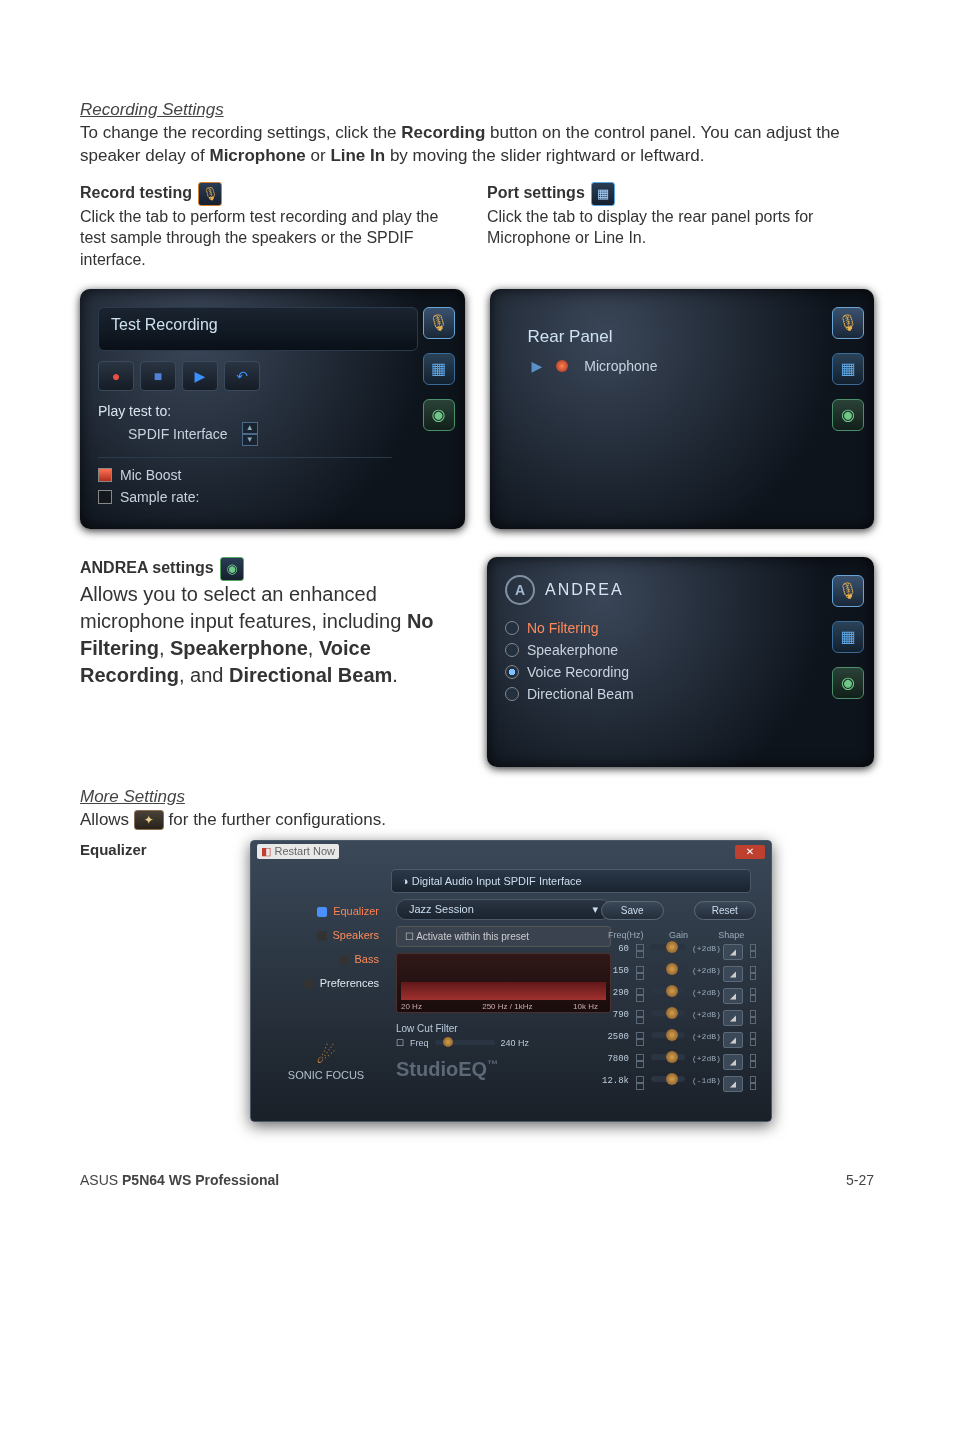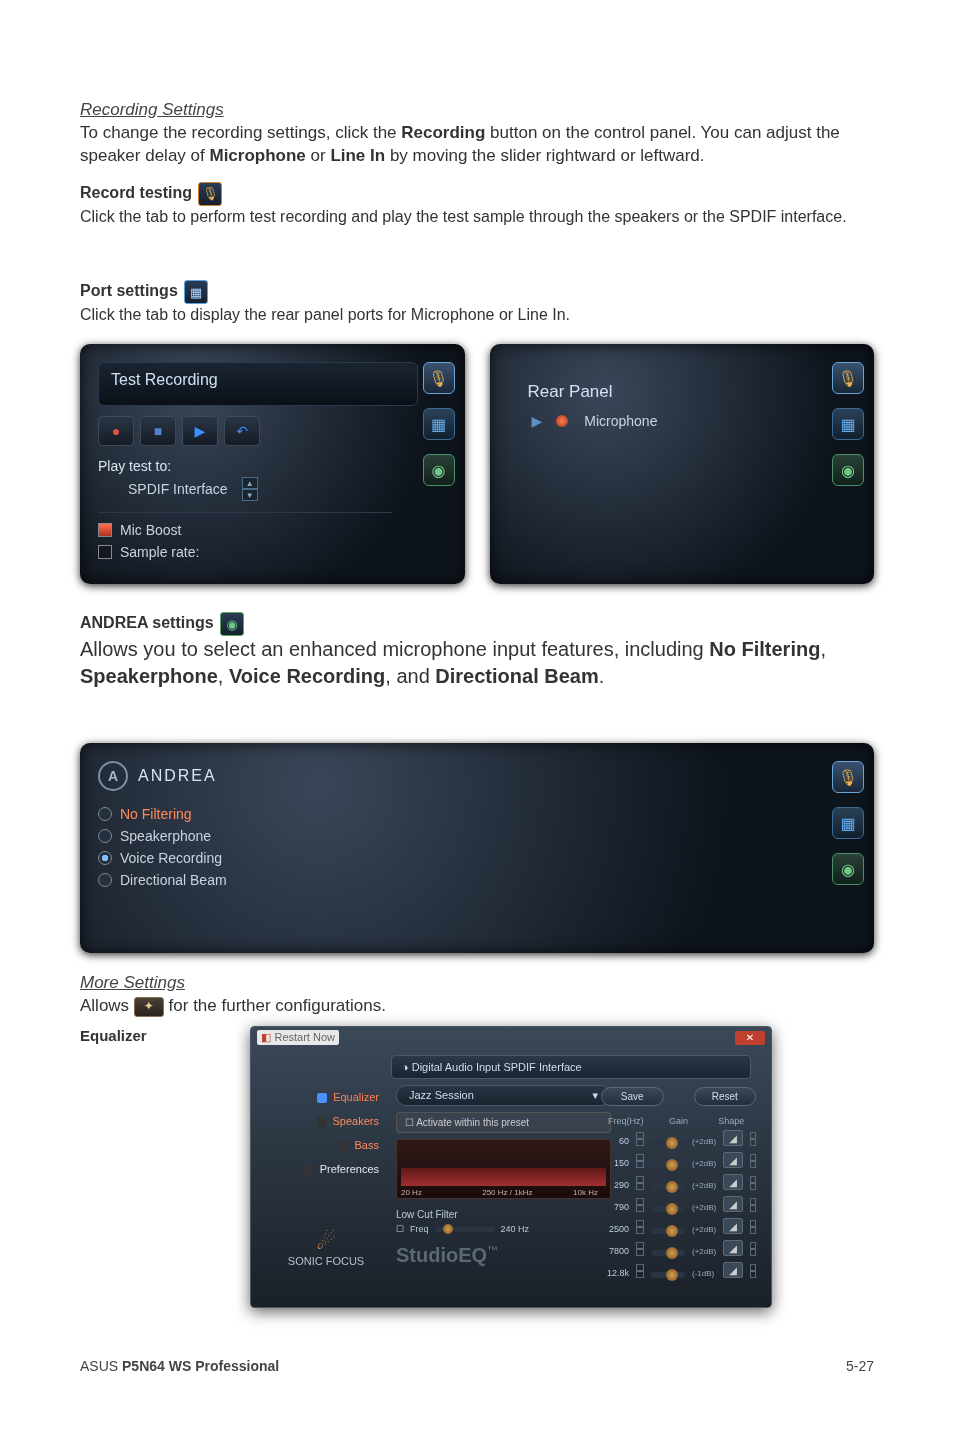--- a/index.html
+++ b/index.html
@@ -23,23 +23,22 @@
     margin-bottom: 2px;
   }
   .body-text {
     font-size: 17px;
     line-height: 1.35;
     color: #333;
   }
   .bold { font-weight: bold; }
   .two-col {
     display: flex;
-    gap: 53px;
+    gap: 20px;
     margin-top: 14px;
-    flex-direction: column;
   }
   .col { flex: 1; }
   .icon-box {
     display: inline-flex;
     align-items: center;
     justify-content: center;
     width: 22px;
     height: 22px;
     border: 1px solid #5aa5e0;
     border-radius: 3px;
@@ -144,21 +143,21 @@
   .eq-preset{background:linear-gradient(#2a3442,#1a2430);border:1px solid #4a5868;border-radius:10px;padding:3px 12px;margin-bottom:6px;display:flex;justify-content:space-between;}
   .eq-gray{background:#3a4250;border:1px solid #555;border-radius:3px;padding:4px 8px;font-size:10px;color:#ccc;margin-bottom:6px;}
   .eq-graph{background:linear-gradient(#301818,#1a0c0c);height:58px;border:1px solid #4a3030;border-radius:3px;margin-bottom:10px;position:relative;padding-left:24px;}
   .eq-graph::after{content:'';position:absolute;left:4px;right:4px;bottom:12px;height:18px;background:linear-gradient(to top,#a03030,#601818);}
   .studio{color:#5a6878;font-size:20px;font-weight:bold;margin-top:10px;}
   .eq-right{position:absolute;right:15px;top:60px;width:155px;}
   .eq-btns{display:flex;gap:30px;margin-bottom:10px;}
   .eq-btn{flex:1;background:linear-gradient(#3a4858,#252e3a);border:1px solid #5a6878;border-radius:10px;padding:3px 0;text-align:center;font-size:10px;}
   .eq-cols{display:flex;gap:3px;font-size:9px;color:#9ab;margin-bottom:4px;}
   .eq-cols span{flex:1;text-align:center;}
-  .eq-row{display:flex;align-items:flex-end;gap:7px;margin-bottom:6px;}
+  .eq-row{display:flex;align-items:flex-start;gap:7px;margin-bottom:6px;font-family:Liberation Mono, monospace;}
   .eq-row .frq{width:28px;font-size:9px;color:#bcd;text-align:right;}
   .eq-row .spn{width:8px;display:flex;flex-direction:column;}
   .eq-row .spn i{height:5px;border:1px solid #5a6878;font-size:6px;}
   .eq-row .bar{flex:1;height:6px;background:#2a3442;border-radius:3px;position:relative;}
   .eq-row .bar::after{content:'';position:absolute;left:45%;top:-3px;width:12px;height:12px;border-radius:50%;background:radial-gradient(#d0a050,#805020);}
   .eq-row .db{width:24px;font-size:8px;color:#9ab;}
   .eq-row .shape{width:18px;height:14px;background:#3a4858;border:1px solid #5a6878;border-radius:2px;display:flex;align-items:center;justify-content:center;color:#ccc;font-size:10px;}
   .eq-row .shapesp{width:6px;display:flex;flex-direction:column;}
   .eq-row .shapesp i{height:5px;border:1px solid #5a6878;}
   .lowcut{font-size:10px;color:#bcd;margin:6px 0 4px;}

